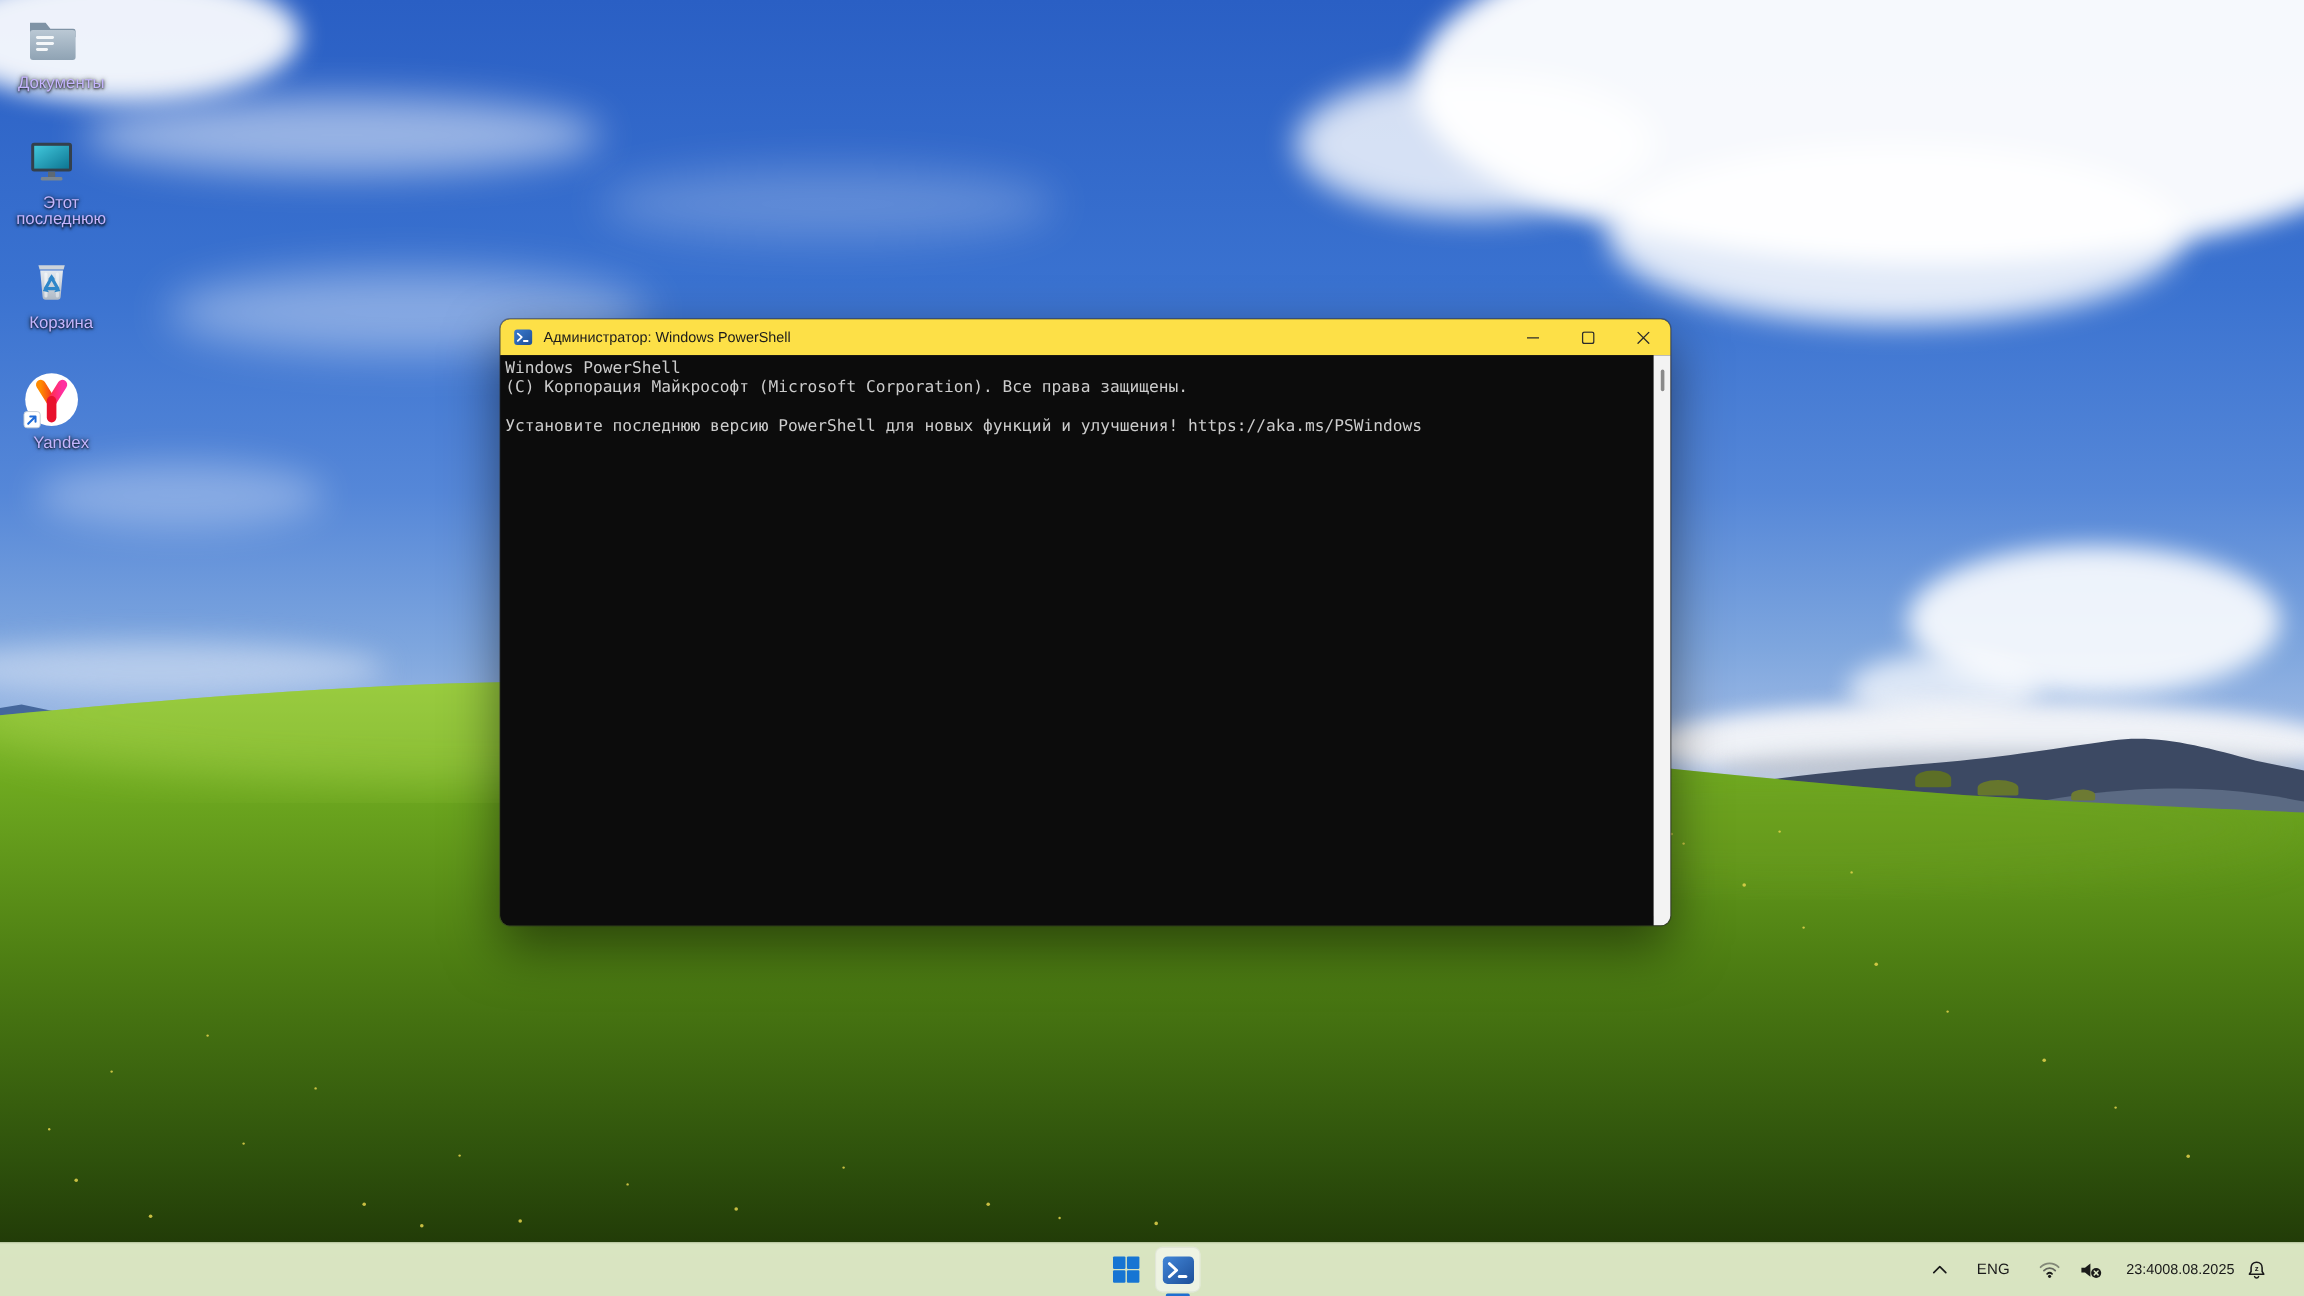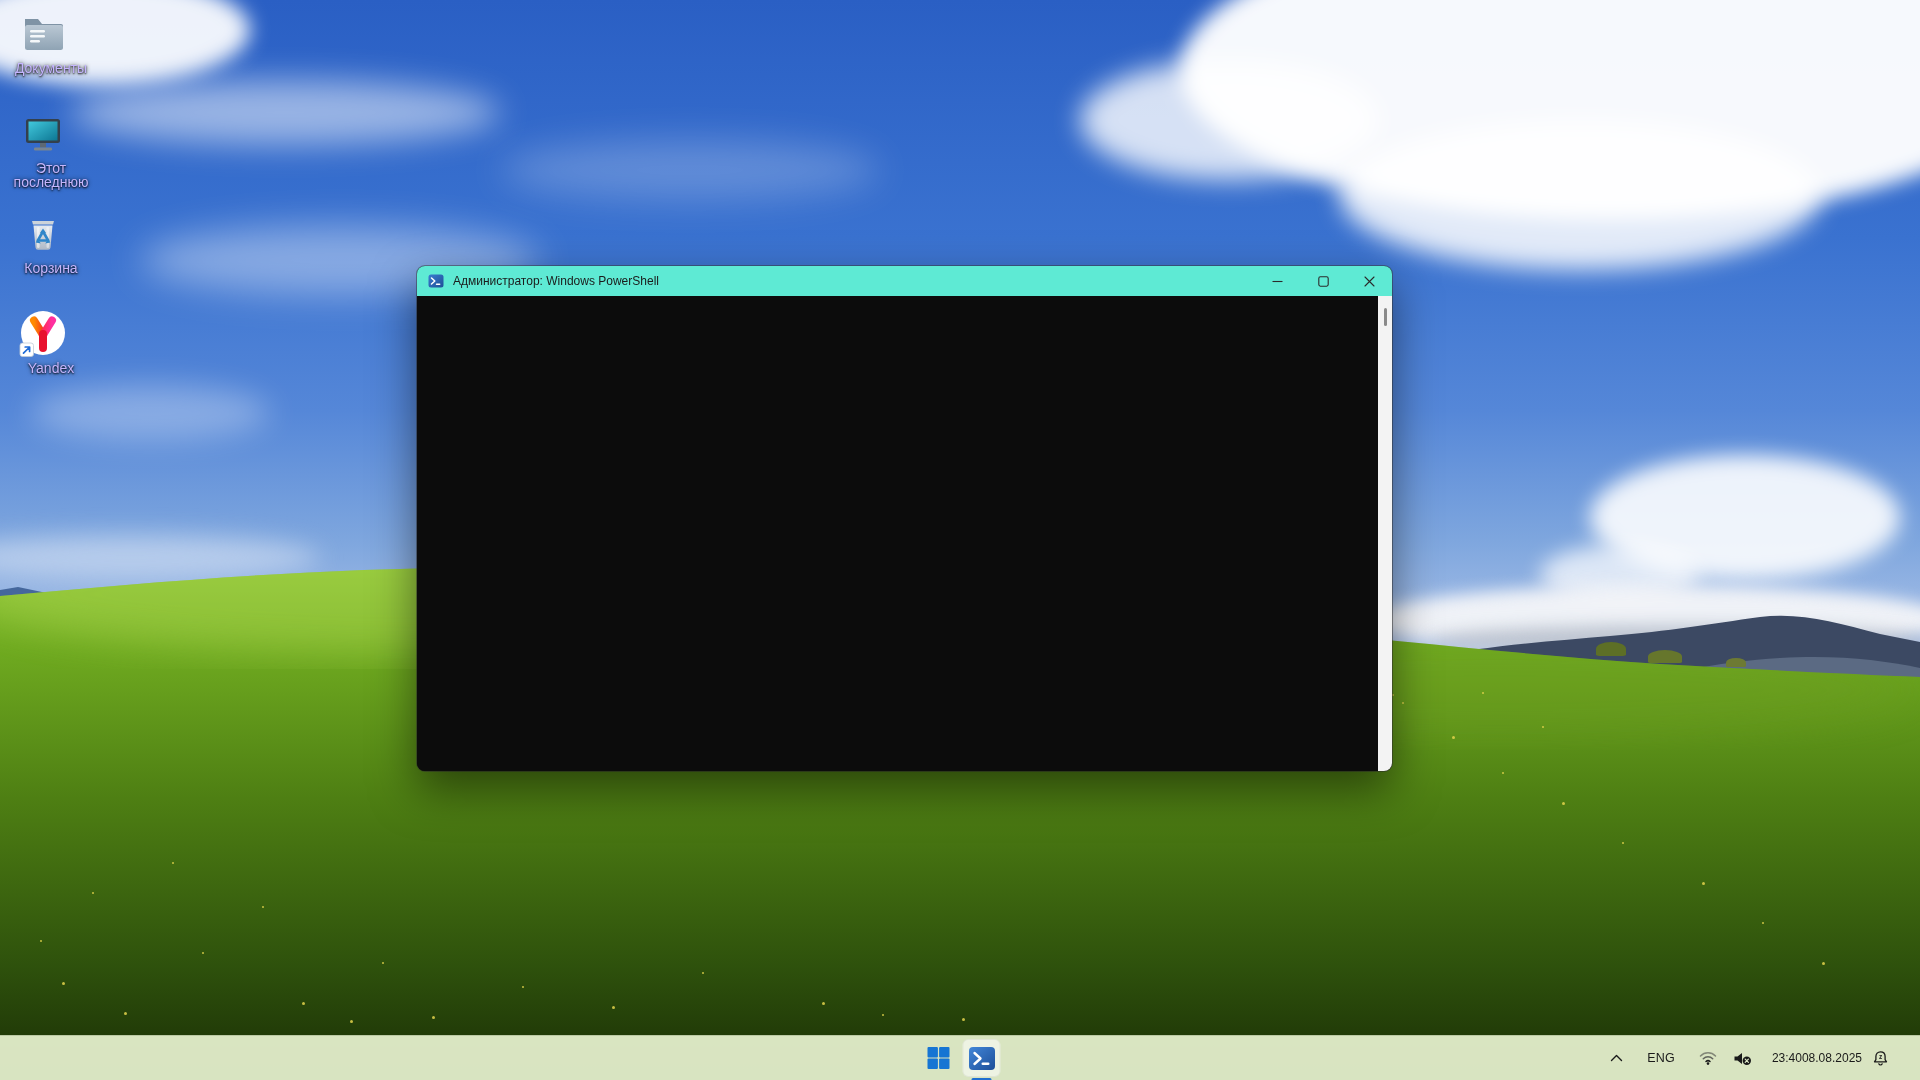--- a/index.html
+++ b/index.html
@@ -37,21 +37,21 @@
   
   .dicons{position:absolute;left:4px;top:8px;width:78px;}
   .dicon{height:100px;display:flex;flex-direction:column;align-items:center;cursor:default;}
   .dicon .art{width:52px;height:52px;display:flex;align-items:center;justify-content:center;}
   .dicon .lbl{margin-top:1px;font-size:14px;line-height:14px;color:#c4b5fd;text-align:center;
     text-shadow:0 1px 2px rgba(0,0,0,.95),0 0 4px rgba(0,0,0,.7);padding-left:16px;}
 
   
   .win{position:absolute;left:417px;top:266px;width:975px;height:505px;border-radius:8px;
     box-shadow:0 18px 45px rgba(0,0,0,.5),0 0 0 1px rgba(60,60,60,.5);background:#0c0c0c;}
-  .titlebar{position:absolute;left:0;top:0;right:0;height:30px;background:#5eead4;
+  .titlebar{position:absolute;left:0;top:0;right:0;height:30px;background:#fde047;
     border-radius:8px 8px 0 0;display:flex;align-items:center;}
   .titlebar .ticon{margin-left:11px;width:16px;height:16px;flex:0 0 auto;}
   .titlebar .ttext{margin-left:9px;font-size:12px;color:#1b1b1b;white-space:nowrap;}
   .caption-btns{margin-left:auto;display:flex;height:100%;}
   .cbtn{width:46px;height:100%;display:flex;align-items:center;justify-content:center;}
   .cbtn:last-child{border-radius:0 8px 0 0;}
   .terminal{position:absolute;left:0;top:30px;right:0;bottom:0;background:#0c0c0c;
     border-radius:0 0 8px 8px;overflow:hidden;padding:3px 18px 0 4px;}
   .term-line{height:16px;font-family:"DejaVu Sans Mono","Liberation Mono",monospace;
     font-size:13.5px;line-height:16px;color:#cccccc;white-space:pre;}
@@ -282,20 +282,27 @@
         </div>
         <div class="cbtn">
           <svg width="11" height="11" viewBox="0 0 11 11">
             <path d="M1,1 L10,10 M10,1 L1,10" stroke="#2b2b2b" stroke-width="1.1" stroke-linecap="round"></path>
             </svg>
         </div>
       </div>
     </div>
 
     <div class="terminal">
+      <div id="term-lines">
+          <div class="term-line">Windows PowerShell</div>
+          <div class="term-line">(C) Корпорация Майкрософт (Microsoft Corporation). Все права защищены.</div>
+          <div class="term-line"></div>
+          <div class="term-line">Установите последнюю версию PowerShell для новых функций и улучшения! https://aka.ms/PSWindows</div>
+          <div class="term-line"></div>
+        </div>
     </div>
     <div class="scrolltrack">
       <div class="scrollthumb"></div>
     </div>
   </div>
 
   <div class="taskbar">
     <div class="task-center">
       <div class="tbtn">
         <svg width="24" height="24" viewBox="0 0 24 24">

